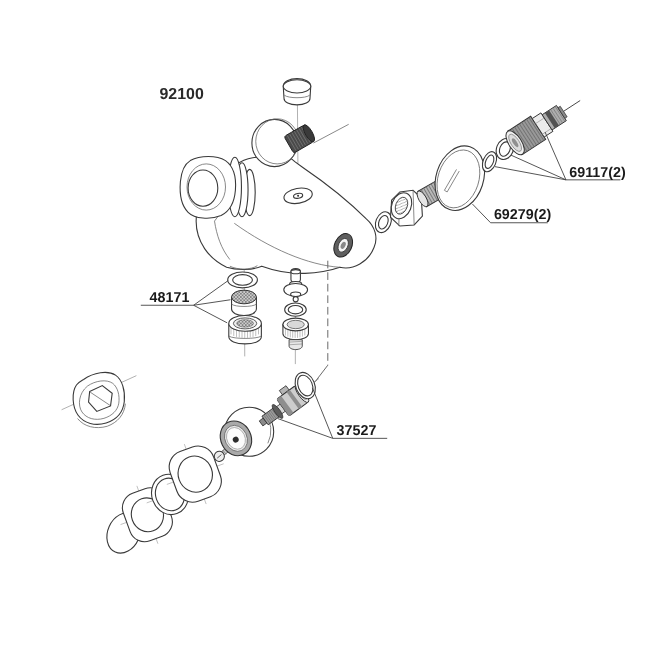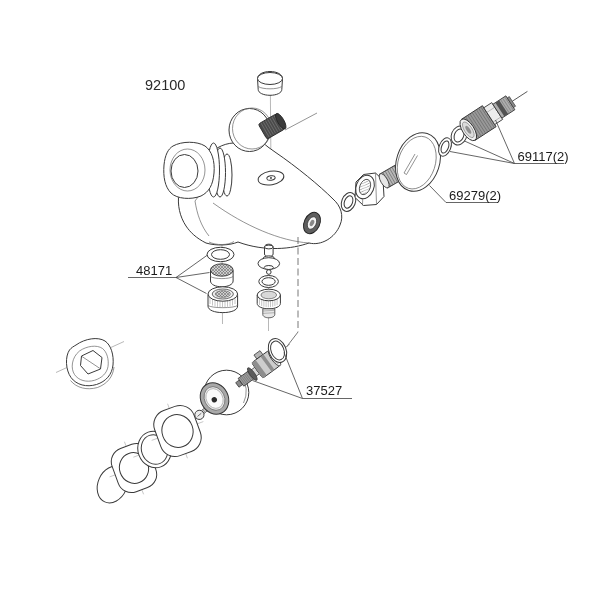--- a/index.html
+++ b/index.html
@@ -1,16 +1,16 @@
 <!DOCTYPE html>
 <html><head>
 <meta charset="utf-8">
 <style>
   html,body{margin:0;padding:0;background:#fff;}
-  .canvas{width:600px;height:600px;background:#fff;position:relative;overflow:hidden;}
+  .canvas{width:600px;height:600px;background:#fff;position:relative;overflow:hidden;font-weight:bold;}
   svg{display:block;}
   text{font-family:"Liberation Sans", sans-serif; fill:#1a1a1a;}
   .lbl{font-size:13px;}
   .model{font-size:14.5px; fill:#2a2a2a;}
   .pt{fill:#fff;stroke:#3a3a3a;stroke-width:1;}
   .thin{fill:none;stroke:#666;stroke-width:0.7;}
   .axis{fill:none;stroke:#888;stroke-width:0.6;}
   .leader{fill:none;stroke:#3f3f3f;stroke-width:0.8;}
 </style>
 </head>

